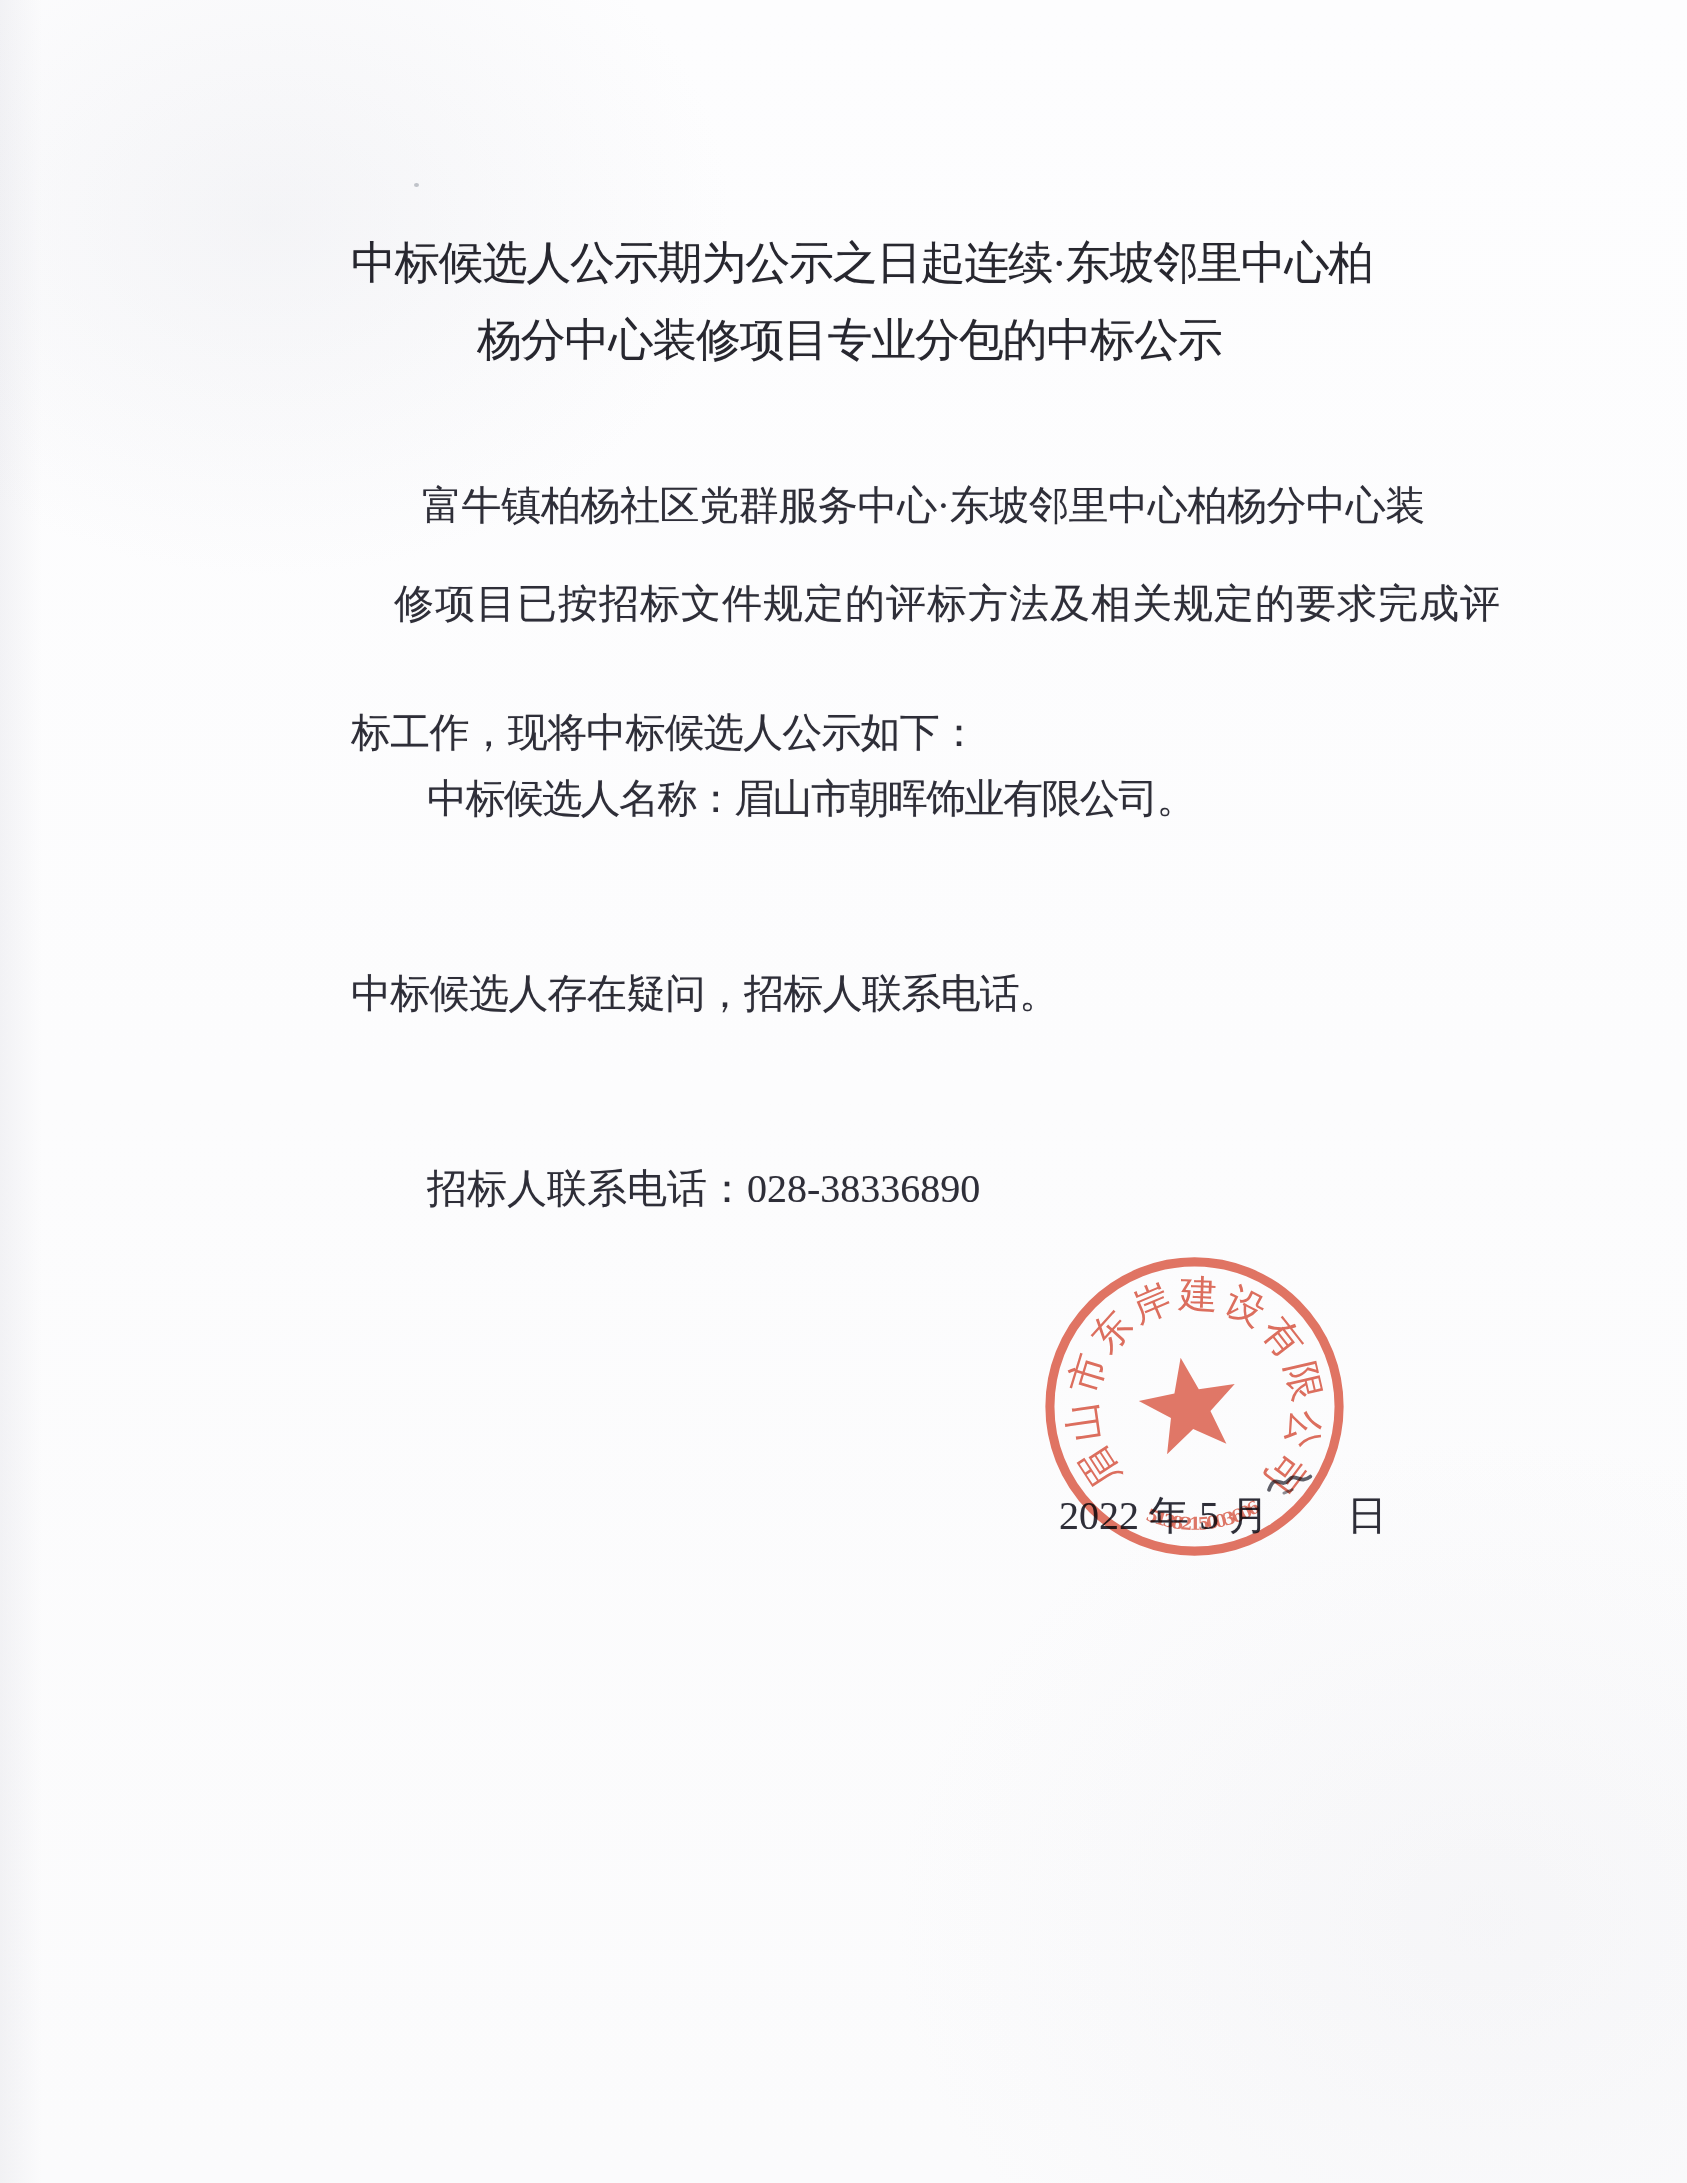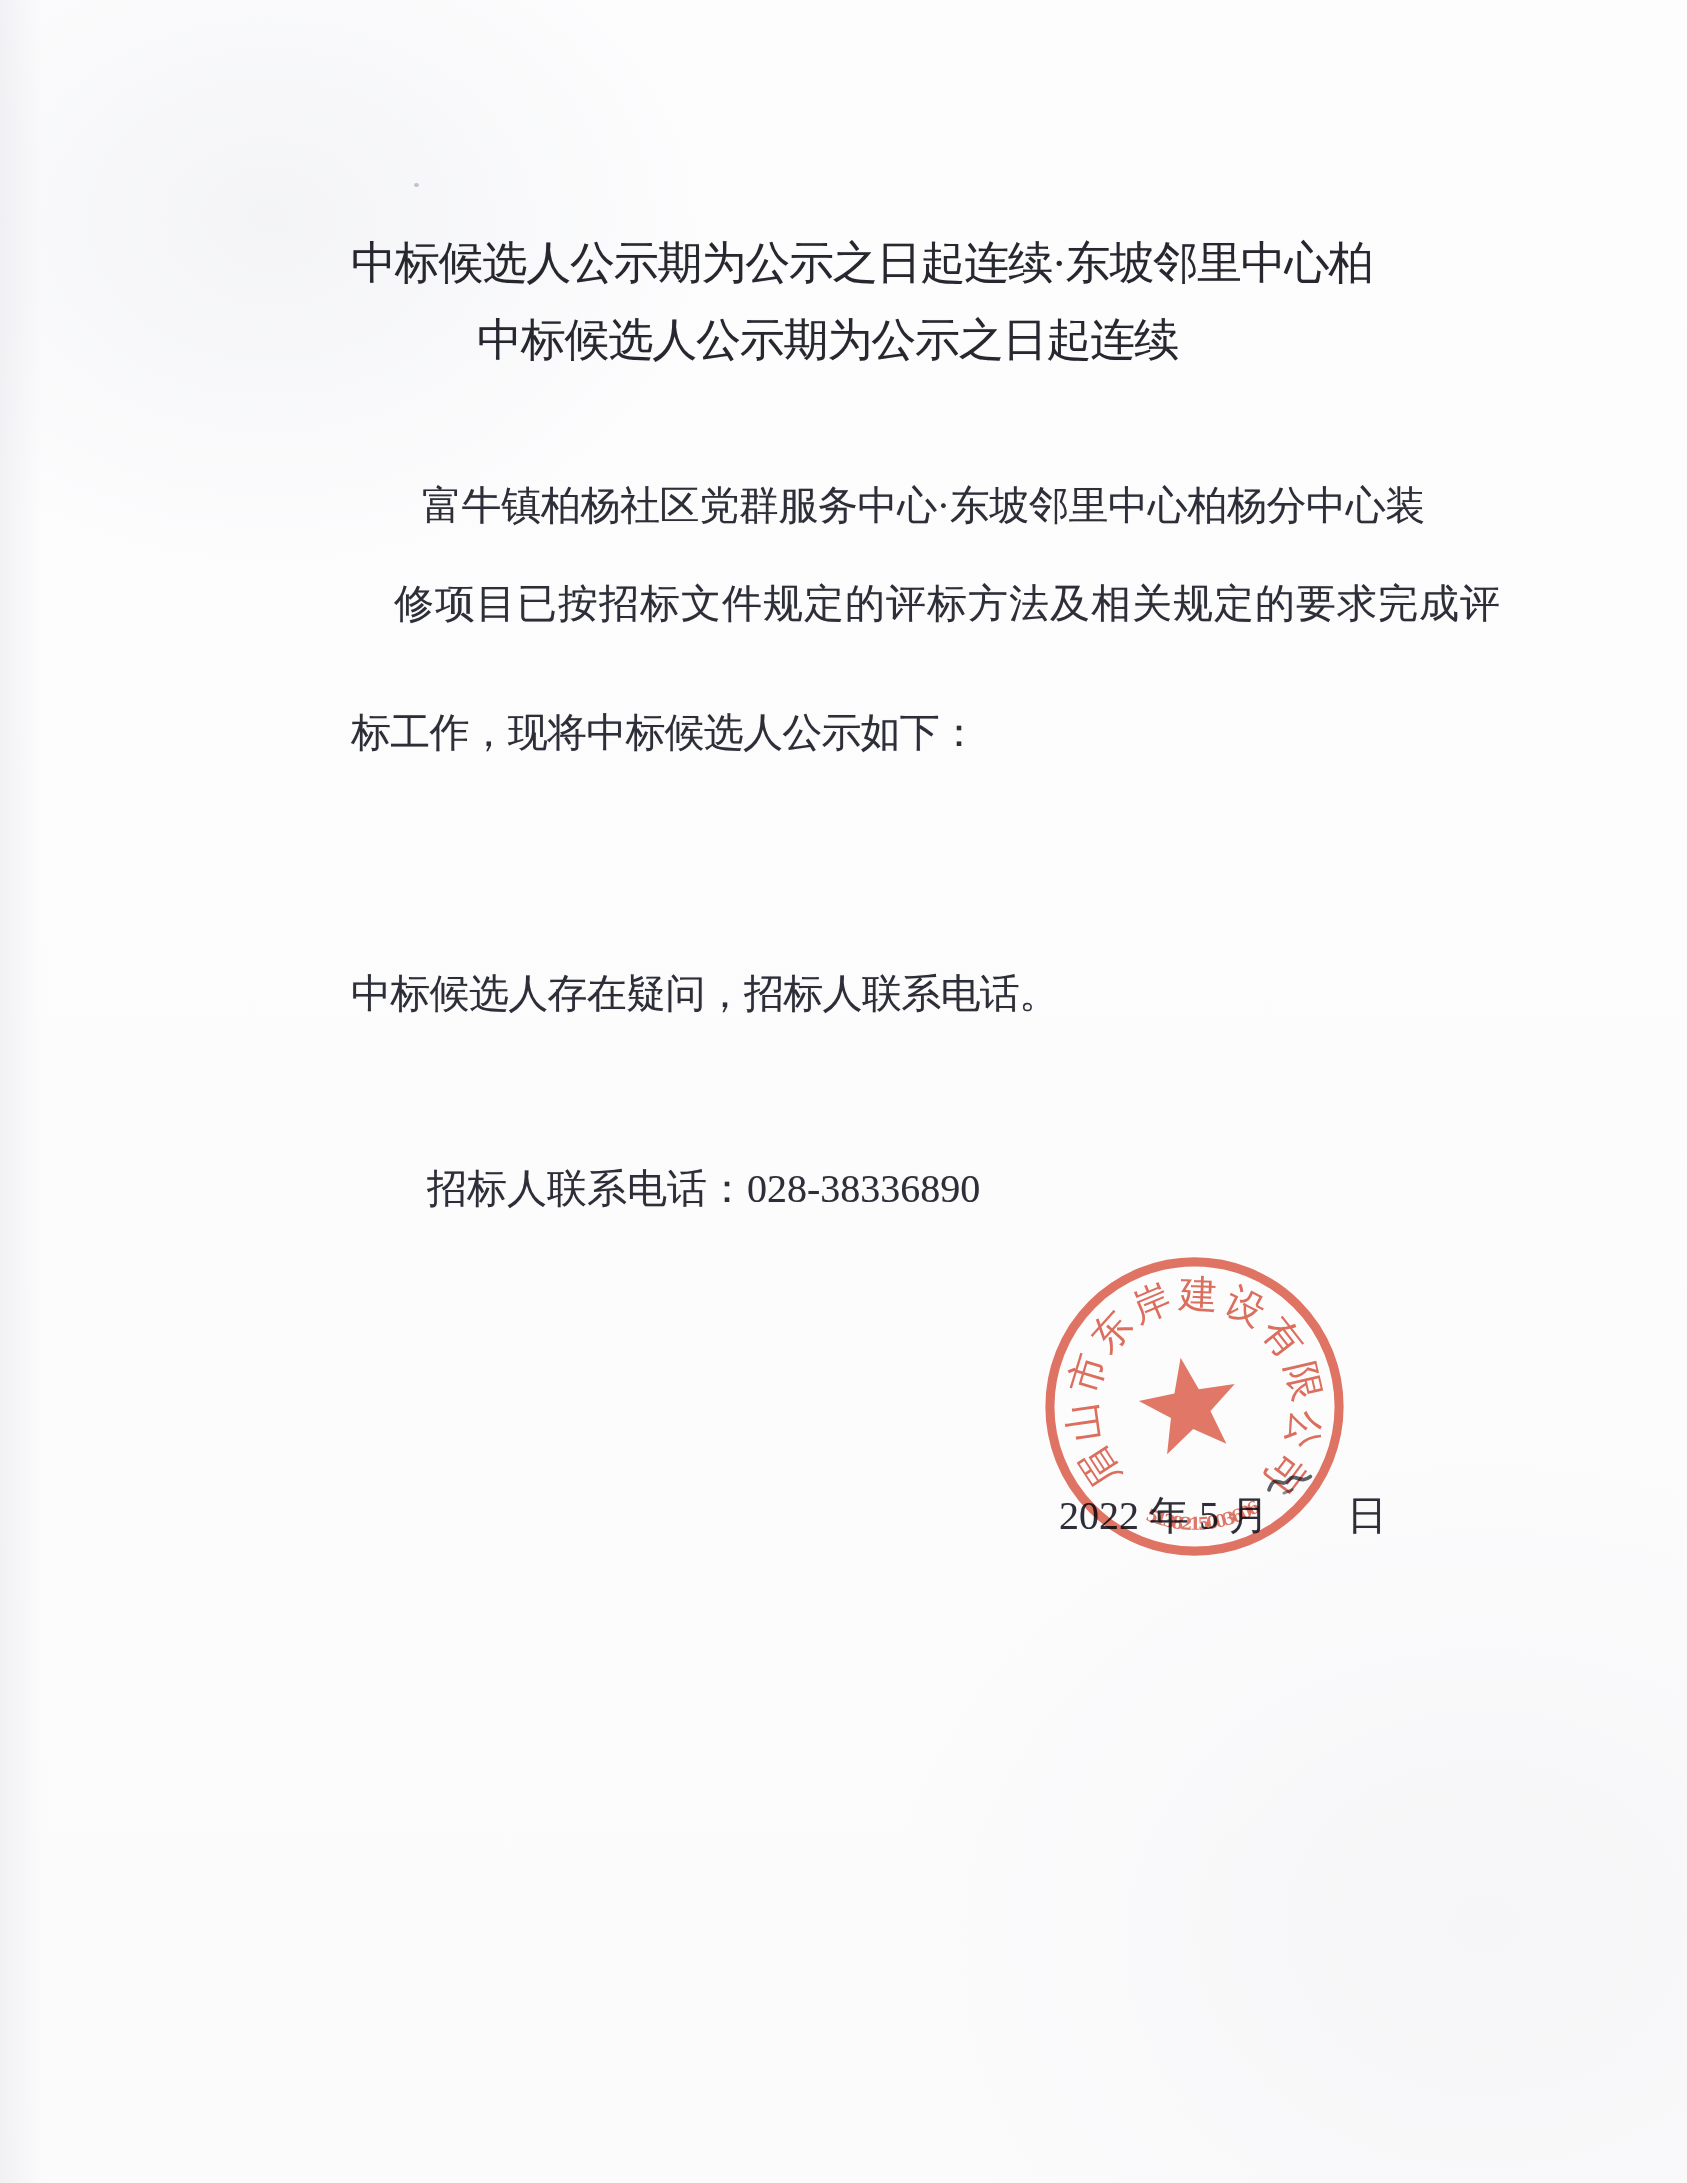--- a/index.html
+++ b/index.html
@@ -101,26 +101,27 @@
       <text class="stamp-digit" transform="translate(241.9 348.4) rotate(-13.00)">0</text>
       <text class="stamp-digit" transform="translate(252.1 345.6) rotate(-17.25)">3</text>
       <text class="stamp-digit" transform="translate(262.0 342.1) rotate(-21.50)">6</text>
       <text class="stamp-digit" transform="translate(271.7 337.9) rotate(-25.75)">0</text>
       <text class="stamp-digit" transform="translate(281.0 333.0) rotate(-30.00)">6</text>
     </svg>
 
   <div class="ink-layer">
 
     <div class="t-line title ttl1">中标候选人公示期为公示之日起连续·东坡邻里中心柏</div>
-    <div class="t-line title ttl2">中标候选人公示期为公示之日起连续</div>
+    <div class="t-line title ttl2">杨分中心装修项目专业分包的中标公示</div>
 
     <div class="t-line body-txt p1l1">富牛镇柏杨社区党群服务中心·东坡邻里中心柏杨分中心装</div>
     <div class="t-line body-txt p1l2">修项目已按招标文件规定的评标方法及相关规定的要求完成评</div>
     <div class="t-line body-txt p1l3">标工作，现将中标候选人公示如下：</div>
 
+    <div class="t-line body-txt p2">中标候选人名称：眉山市朝晖饰业有限公司。</div>
 
     <div class="t-line body-txt p3l2">中标候选人存在疑问，招标人联系电话。</div>
 
     <div class="t-line body-txt cont">招标人联系电话：028-38336890</div>
 
 
     <div class="t-line body-txt date"><span>2022 年 5 月</span><span class="date-gap"></span><span>日</span></div>
 
     <svg class="day-mark" width="53" height="38" viewBox="0 0 64 46">
       <path d="M6,30 C14,8 20,30 30,18 C38,9 44,24 56,14" fill="none" stroke="#44444f" stroke-width="4.5" stroke-linecap="round" opacity="0.85"></path>

